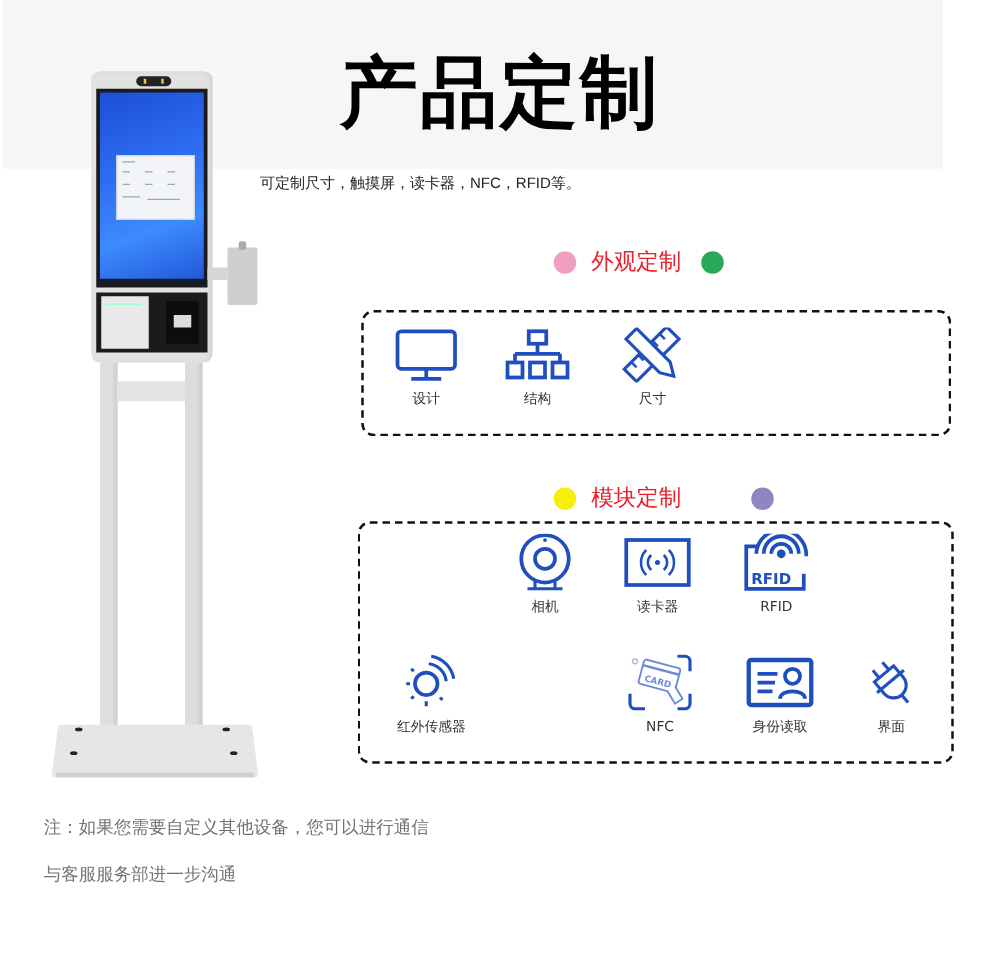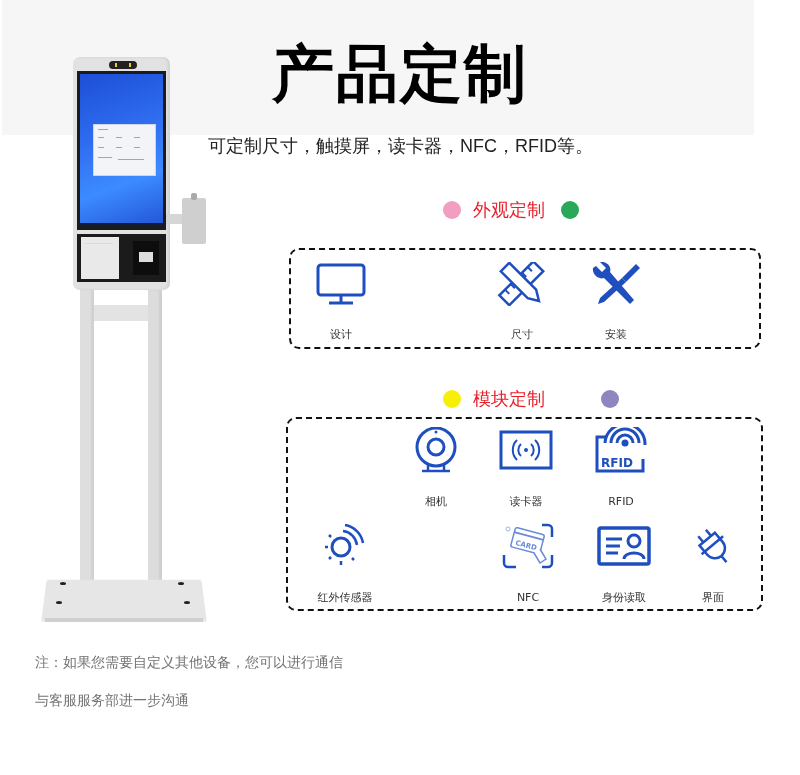--- a/index.html
+++ b/index.html
@@ -1,21 +1,21 @@
 <!DOCTYPE html>
 <html><head>
   <meta charset="utf-8">
   <style>
     html, body { margin:0; padding:0; }
     body { width:800px; height:775px; background:#ffffff; position:relative; overflow:hidden;
            font-family:"DejaVu Sans","Liberation Sans",sans-serif; color:#222; }
     .band { position:absolute; left:2px; top:0; width:752px; height:135px; background:#f6f6f6; }
     .title { position:absolute; left:272px; top:38px; font-size:62px; font-weight:bold; color:#000;
              letter-spacing:2px; line-height:72px; font-family:"DejaVu Sans",sans-serif; }
-    .subtitle { position:absolute; left:208px; top:136px; font-size:18px; color:#222; line-height:20px;
+    .subtitle { position:absolute; left:208px; top:136px; font-size:12px; color:#222; line-height:20px;
                 font-family:"Liberation Sans","DejaVu Sans",sans-serif; }
 
     
     .kiosk { position:absolute; left:0; top:0; width:260px; height:640px; }
     .k-head { position:absolute; left:73px; top:57px; width:97px; height:233px; background:#e2e2e2;
               border-radius:7px; box-shadow: inset -2px 0 3px rgba(0,0,0,0.08); }
     .k-cam { position:absolute; left:109px; top:61px; width:28px; height:8px; background:#222;
              border-radius:4px; }
     .k-cam::before, .k-cam::after { content:""; position:absolute; top:2px; width:2px; height:4px; background:#e5c93a; }
     .k-cam::before { left:6px; } .k-cam::after { right:6px; }
@@ -46,21 +46,21 @@
     .k-base-shadow { position:absolute; left:45px; top:618px; width:158px; height:4px; background:#cfcfcf; }
     .k-foot { position:absolute; width:6px; height:3px; background:#222; border-radius:50%; }
 
     
     .sec-head { position:absolute; display:flex; align-items:center; }
     .dot { width:18px; height:18px; border-radius:50%; display:inline-block; }
     .sec-title { color:#e8202a; font-size:18px; line-height:22px; font-family:"DejaVu Sans",sans-serif; }
     .box { position:absolute; border:2px dashed #111; border-radius:10px; box-sizing:border-box; }
     .item { position:absolute; width:80px; text-align:center; }
     .item svg { display:block; margin:0 auto; }
-    .item .lbl { display:block; font-size:11px; color:#333; margin-top:22px; line-height:14px;
+    .item .lbl { display:block; font-size:11px; color:#333; margin-top:6px; line-height:14px;
                  font-family:"DejaVu Sans",sans-serif; }
 
     .note { position:absolute; left:35px; font-size:14px; color:#737373; line-height:18px;
             font-family:"DejaVu Serif","Liberation Serif",serif; }
   </style>
 </head>
 <body>
 
 <div class="band"></div>
 
@@ -110,45 +110,50 @@
 
   <div class="item" style="left:10px;top:12px">
     <svg width="52" height="44" viewBox="0 0 52 44">
       <rect x="3" y="3" width="46" height="30" rx="3" fill="none" stroke="#1f4fbf" stroke-width="3"></rect>
       <line x1="26" y1="33" x2="26" y2="40" stroke="#1f4fbf" stroke-width="3"></line>
       <line x1="14" y1="41" x2="38" y2="41" stroke="#1f4fbf" stroke-width="3"></line>
     </svg>
     <span class="lbl">设计</span>
   </div>
 
+  <div class="item" style="left:99px;top:12px">
+    <svg width="52" height="44" viewBox="0 0 52 44">
+      <rect x="19" y="3" width="14" height="10" fill="none" stroke="#1f4fbf" stroke-width="3"></rect>
+      <line x1="26" y1="13" x2="26" y2="21" stroke="#1f4fbf" stroke-width="3"></line>
+      <line x1="8" y1="21" x2="44" y2="21" stroke="#1f4fbf" stroke-width="3"></line>
+      <line x1="8" y1="21" x2="8" y2="28" stroke="#1f4fbf" stroke-width="3"></line>
+      <line x1="44" y1="21" x2="44" y2="28" stroke="#1f4fbf" stroke-width="3"></line>
+      <rect x="2" y="28" width="12" height="12" fill="none" stroke="#1f4fbf" stroke-width="3"></rect>
+      <rect x="20" y="28" width="12" height="12" fill="none" stroke="#1f4fbf" stroke-width="3"></rect>
+      <rect x="38" y="28" width="12" height="12" fill="none" stroke="#1f4fbf" stroke-width="3"></rect>
+    </svg>
+    <span class="lbl">结构</span>
+  </div>
 
   <div class="item" style="left:191px;top:12px">
     <svg width="52" height="44" viewBox="0 0 52 44">
       <g transform="rotate(45 26 22)">
         <rect x="18" y="-2" width="14" height="48" fill="none" stroke="#1f4fbf" stroke-width="2.5"></rect>
         <line x1="18" y1="6" x2="24" y2="6" stroke="#1f4fbf" stroke-width="2"></line>
         <line x1="18" y1="14" x2="24" y2="14" stroke="#1f4fbf" stroke-width="2"></line>
         <line x1="18" y1="30" x2="24" y2="30" stroke="#1f4fbf" stroke-width="2"></line>
         <line x1="18" y1="38" x2="24" y2="38" stroke="#1f4fbf" stroke-width="2"></line>
       </g>
       <g transform="rotate(-45 26 22)">
         <path d="M20 -2 H32 V36 L26 46 L20 36 Z" fill="#fff" stroke="#1f4fbf" stroke-width="2.5"></path>
       </g>
     </svg>
     <span class="lbl">尺寸</span>
   </div>
 
-  <div class="item" style="left:285px;top:12px">
-    <svg width="52" height="44" viewBox="0 0 52 44">
-      <path d="M6 4 L12 10 L16 6 L10 0 C16 -1 22 4 20 10 L44 38 L40 42 L14 16 C8 18 2 12 3 6 Z" fill="#1f4fbf"></path>
-      <path d="M46 2 L50 6 L36 20 L32 16 Z" fill="#1f4fbf"></path>
-      <path d="M32 16 L36 20 L14 40 L8 42 L10 36 Z" fill="#1f4fbf"></path>
-    </svg>
-    <span class="lbl">安装</span>
-  </div>
 
 </div>
 
 <div class="sec-head" style="left:443px;top:388px;">
   <span class="dot" style="background:#f7ef0a"></span>
   <span class="sec-title" style="margin-left:12px;margin-right:56px">模块定制</span>
   <span class="dot" style="background:#9085c0"></span>
 </div>
 
 <div class="box" style="left:286px;top:417px;width:477px;height:194px;">

